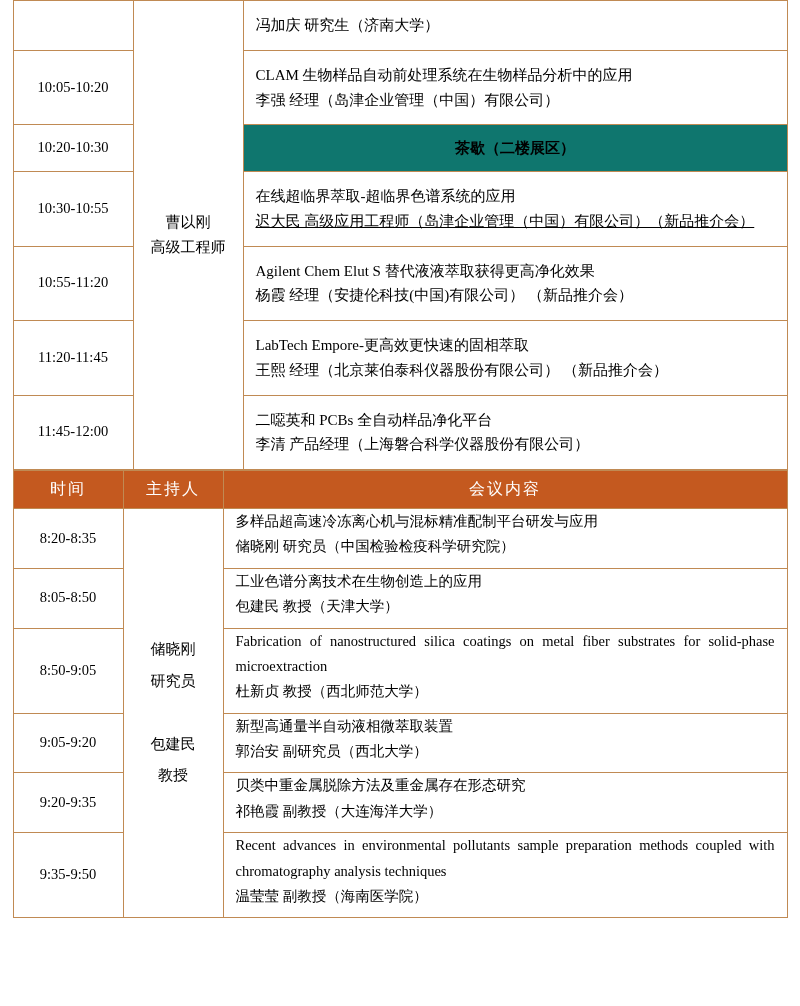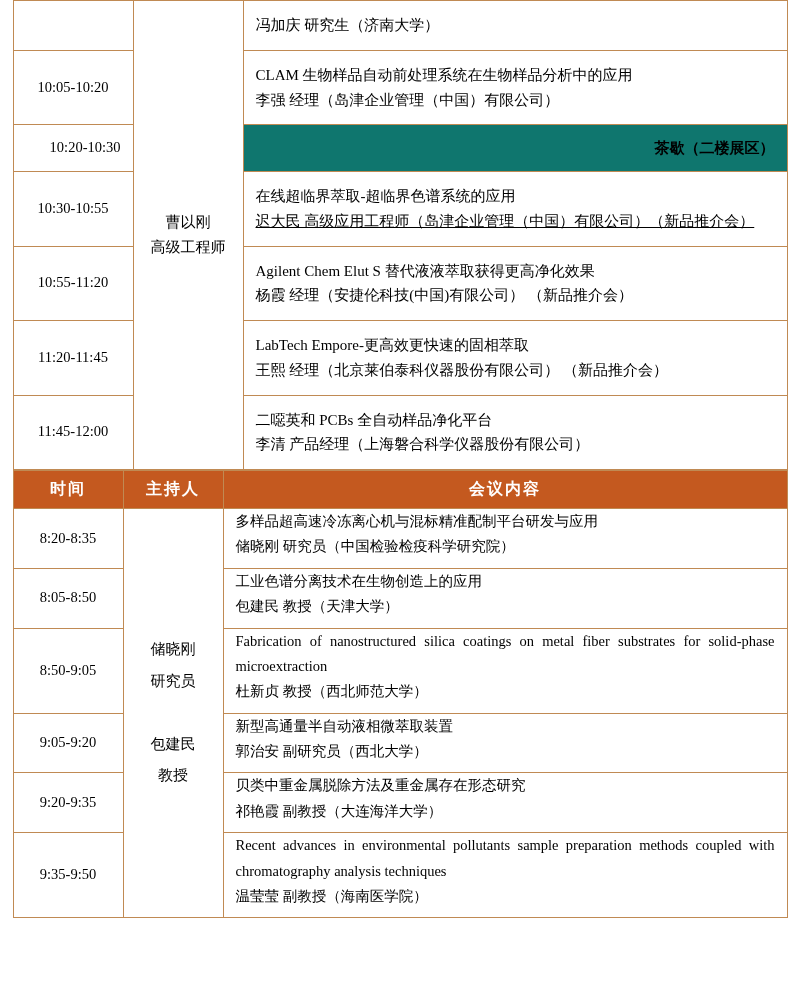--- a/index.html
+++ b/index.html
@@ -62,21 +62,21 @@
   .cell-body .line {
     display: block;
     white-space: normal;
   }
   .cell-body .justified {
     text-align: justify;
     text-align-last: left;
     text-decoration: underline;
   }
   .break-row td {
-    text-align: right;
+    text-align: center;
     font-weight: bold;
     font-size: 15px;
     padding: 7px 2px;
   }
   .break-row .cell-time {
     font-weight: normal;
     font-size: 14.5px;
   }
   .break-label {
     background: #0f766e;
@@ -104,21 +104,21 @@
     line-height: 1.5;
   }
 
   
   .t2 {
     margin-top: 20px;
   }
   table.sched thead th {
     background: #c4591f;
     color: #ffffff;
-    font-weight: bold;
+    font-weight: normal;
     font-size: 16px;
     text-align: center;
     padding: 8px 10px;
     border: 1px solid #c08a53;
     letter-spacing: 2px;
   }
   .hdr-content { letter-spacing: 2px; }
 
   .t2 .col-time { width: 110px; }
   .t2 .col-host { width: 100px; }

